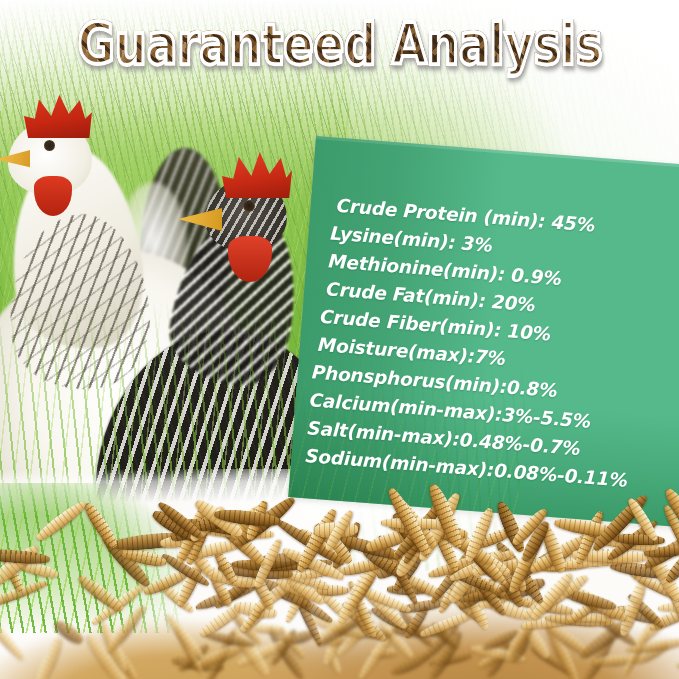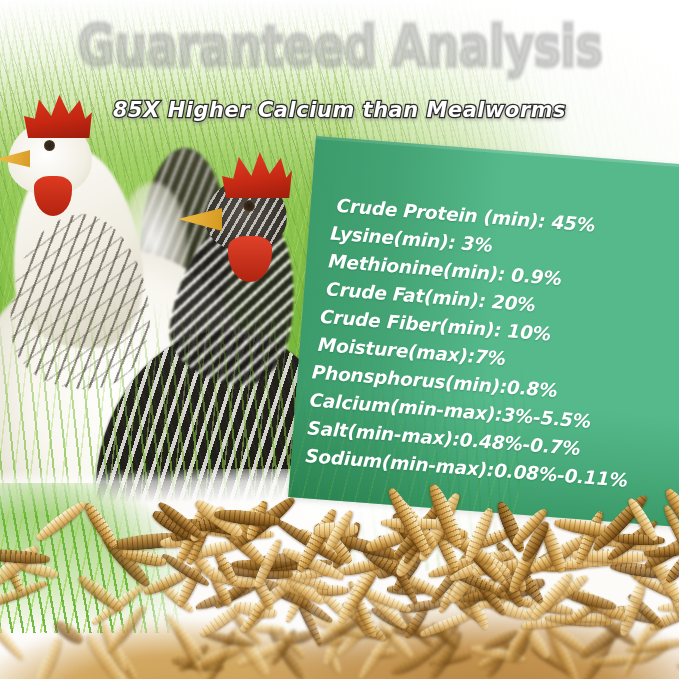--- a/index.html
+++ b/index.html
@@ -802,24 +802,24 @@
         <div class="worm dark" style="left: 623.209px; bottom: 62.8909px; width: 45.5879px; height: 9.65716px; transform: rotate(43.2deg); opacity: 0.76; filter: blur(0.7px); z-index: 37;"></div>
         <div class="worm dark" style="left: 53.2983px; bottom: 40.1427px; width: 32.138px; height: 12.6756px; transform: rotate(35.8deg); opacity: 0.7; filter: blur(1.6px); z-index: 21;"></div>
       </div>
     <div class="worm-grass-left"></div>
     <div class="worm-haze"></div>
   </div>
 
   <div class="title-shadowlayer">
     <h1 class="title">Guaranteed Analysis</h1>
   </div>
-
-  <div class="subtitle-wrap">
-    <div class="subtitle">85X Higher Calcium than Mealworms</div>
+  <div class="title-wrap">
+    <h1 class="title">Guaranteed Analysis</h1>
   </div>
+
 
   <div class="panel">
     <div class="panel-edge-hi"></div>
     <div class="panel-transparent-band"></div>
     <div class="panel-bottom-band"></div>
     <div class="panel-texture"></div>
 
     <ul class="panel-list">
       <li class="i3">Crude Protein (min):  45%</li>
       <li class="i2">Lysine(min):    3%</li>

